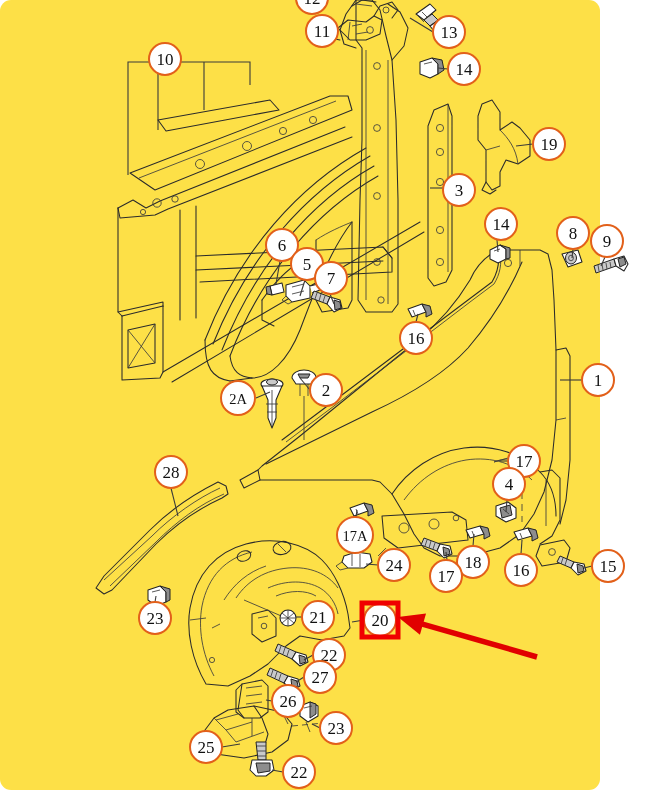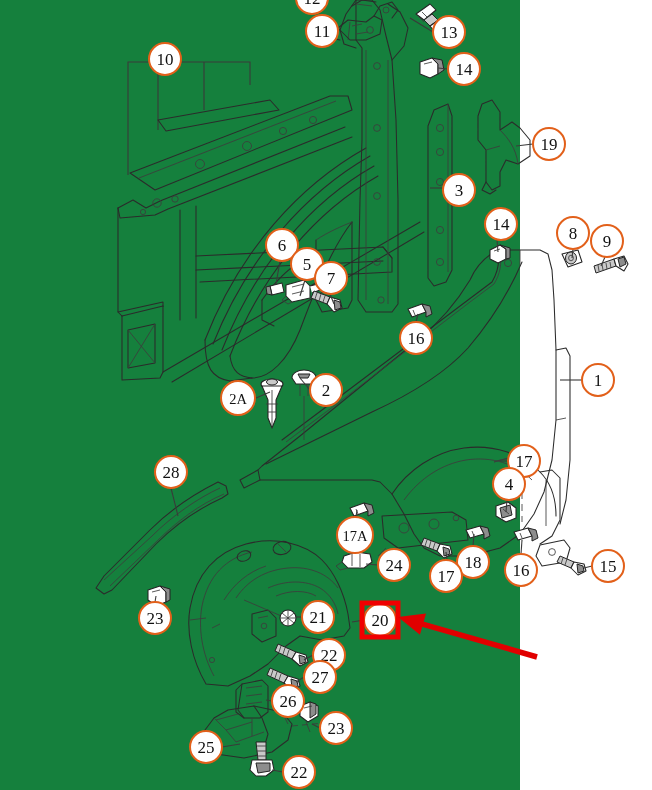--- a/index.html
+++ b/index.html
@@ -1,21 +1,21 @@
 <!DOCTYPE html>
 <html><head>
 <meta charset="utf-8">
 <title>Parts Diagram</title>
 <style>
   html,body{margin:0;padding:0;background:#ffffff;}
   body{
     font-family:"Liberation Serif", serif;
     width:652px;height:790px;overflow:hidden;position:relative;
   }
-  #diagram-root{position:relative;width:520px;height:790px;background:#15803d;}
+  #diagram-root{position:relative;width:600px;height:790px;background:#fde047;border-radius:11px;}
   svg.layer{position:absolute;left:0;top:0;width:652px;height:790px;}
   .callout-text{
     font-family:"Liberation Serif", serif;
     font-size:17px;
     fill:#111111;
     text-anchor:middle;
     dominant-baseline:central;
     font-weight:400;
   }
   .callout-text.small{font-size:14.5px;}

